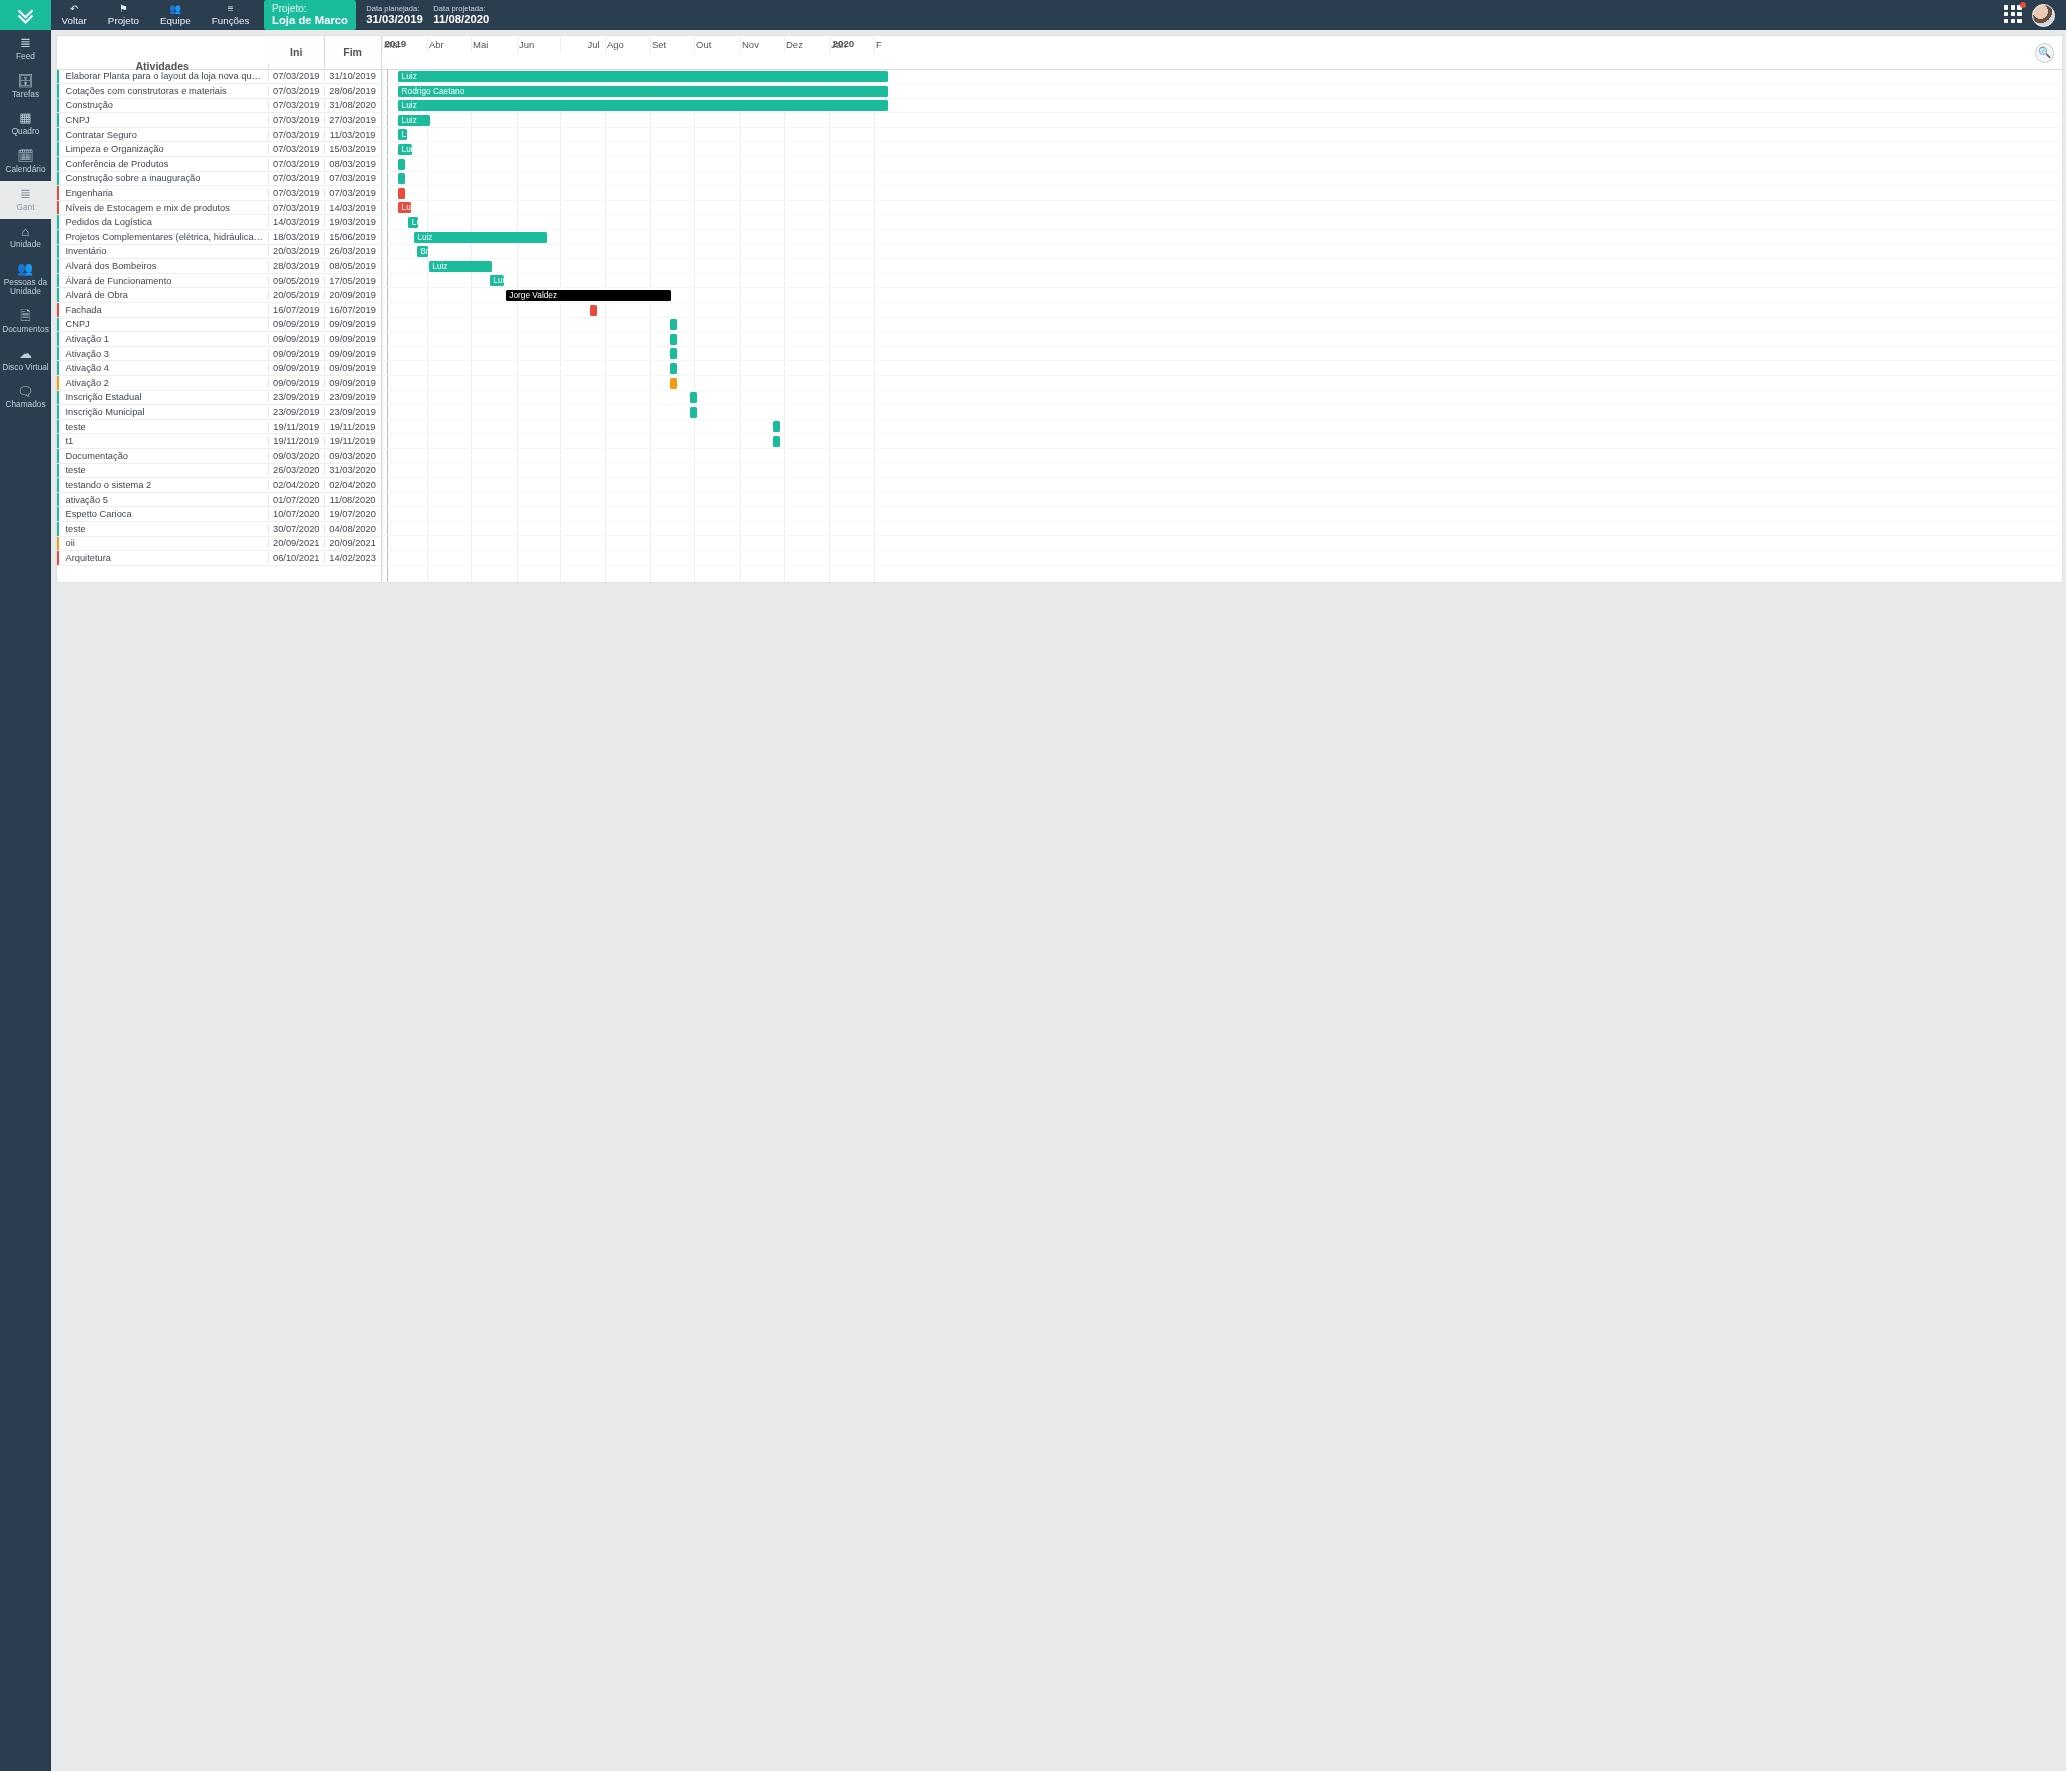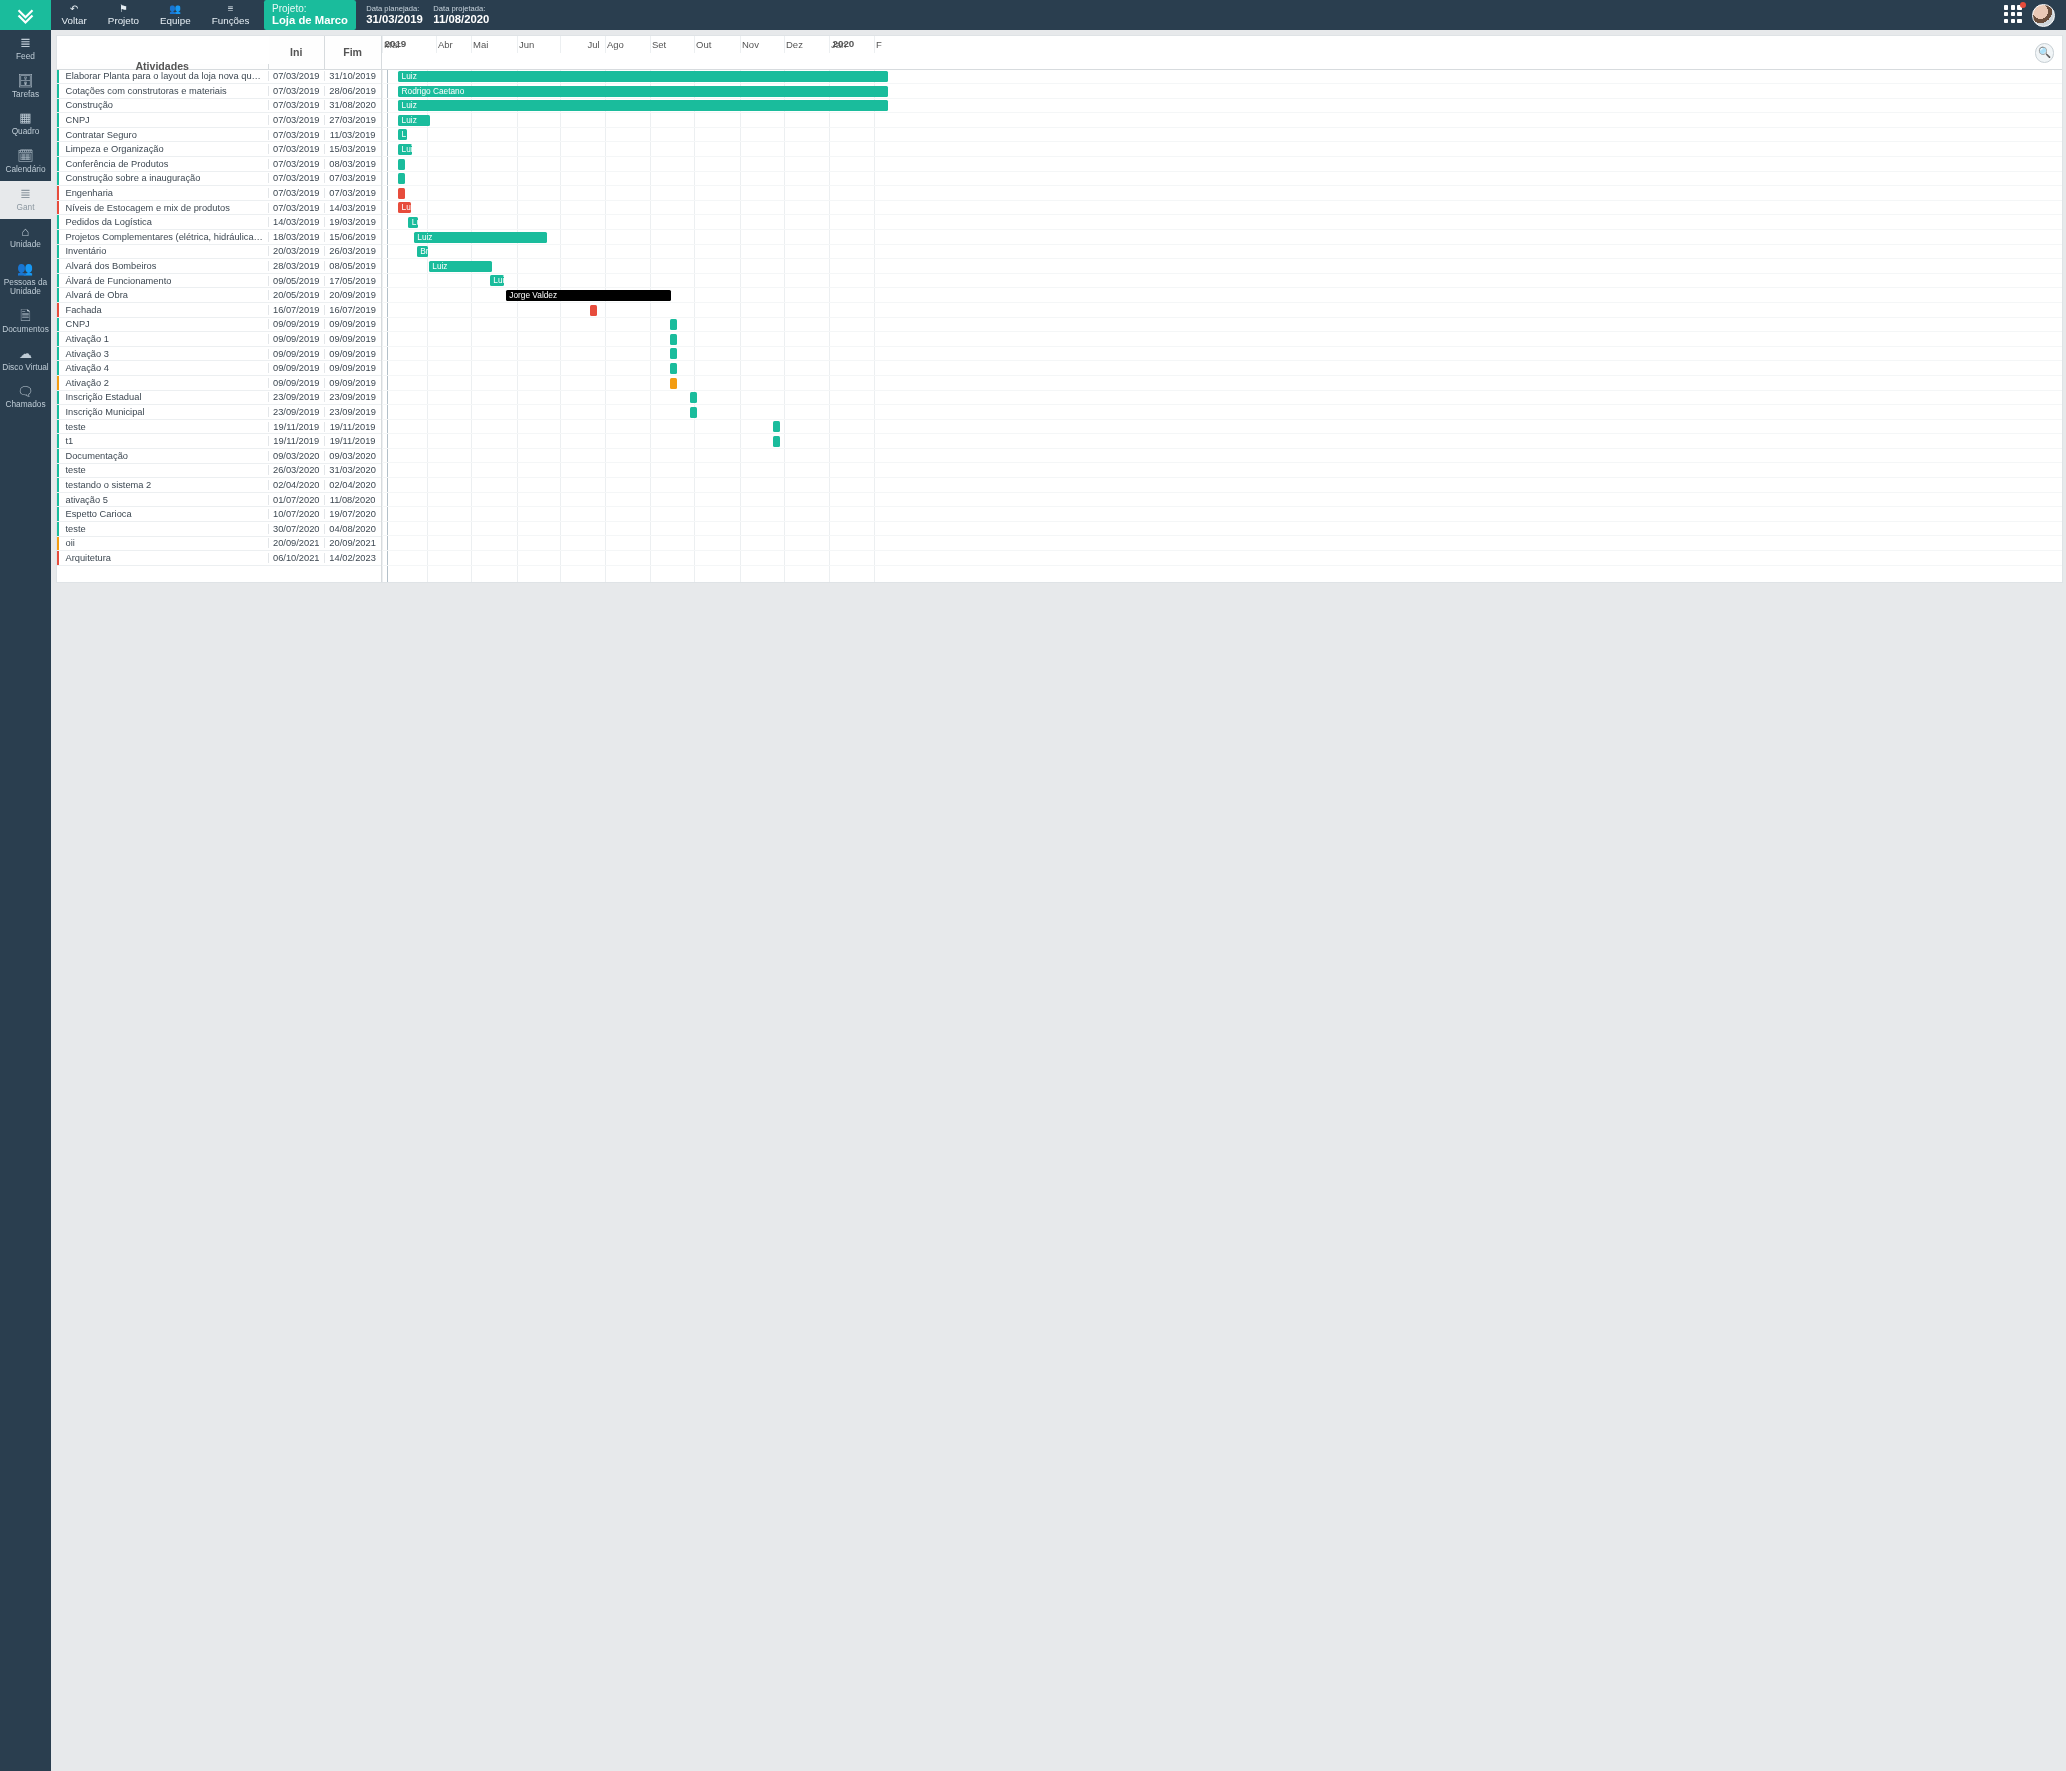--- a/index.html
+++ b/index.html
@@ -351,21 +351,21 @@
 
     <div class="timeline">
       <div class="tl-search">🔍</div>
       <div class="tl-head">
         <div class="tl-years" id="tl-years">
             <div class="tl-year" style="left: 0px;">2019</div>
             <div class="tl-year" style="left: 448px;">2020</div>
           </div>
         <div class="tl-months" id="tl-months">
             <div class="tl-month" style="left: 0px;">Mar</div>
-            <div class="tl-month" style="left: 54px;">Abr</div>
+            <div class="tl-month" style="left: 45px;">Abr</div>
             <div class="tl-month" style="left: 89px;">Mai</div>
             <div class="tl-month" style="left: 135px;">Jun</div>
             <div class="tl-month" style="left: 178px; padding-left: 27px;">Jul</div>
             <div class="tl-month" style="left: 223px;">Ago</div>
             <div class="tl-month" style="left: 268px;">Set</div>
             <div class="tl-month" style="left: 312px;">Out</div>
             <div class="tl-month" style="left: 358px;">Nov</div>
             <div class="tl-month" style="left: 402px;">Dez</div>
             <div class="tl-month" style="left: 447px;">Jan</div>
             <div class="tl-month" style="left: 492px;">F</div>

